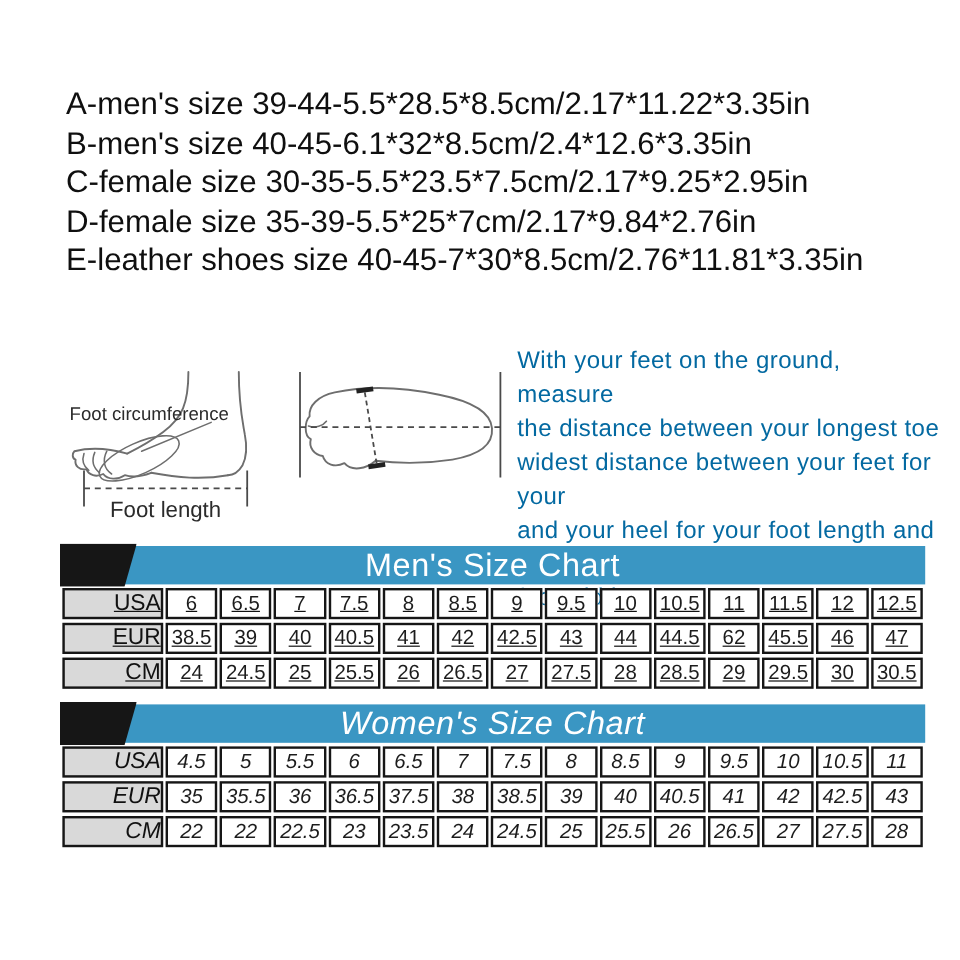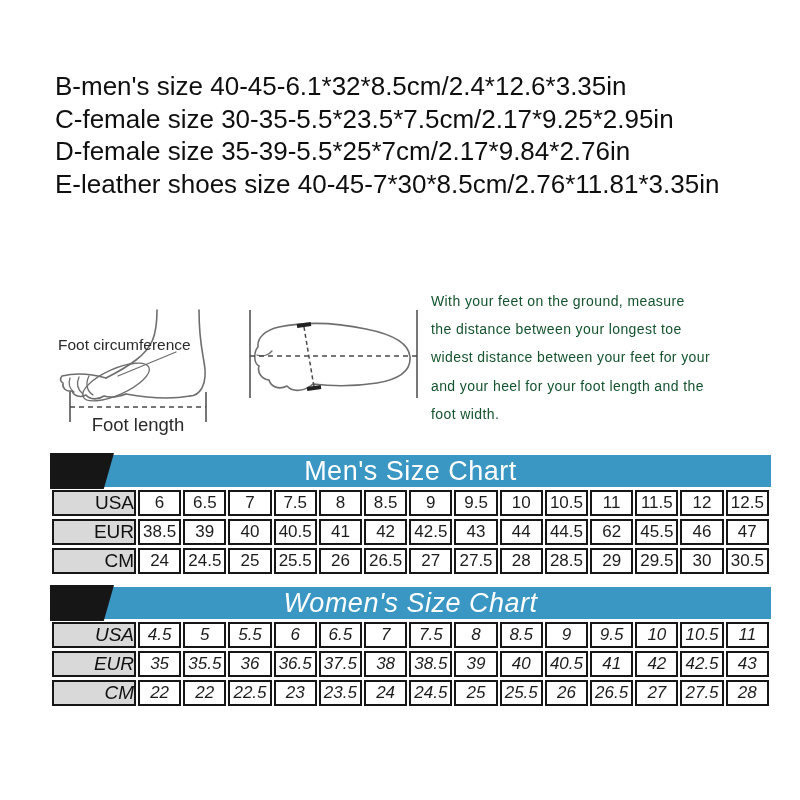--- a/index.html
+++ b/index.html
@@ -23,27 +23,27 @@
   .foot-top  { position: absolute; left: 243px; top: 300px; }
   svg .outline { fill: none; stroke: #6e6e6e; stroke-width: 1.6; stroke-linecap: round; stroke-linejoin: round; }
   svg .thin    { fill: none; stroke: #6e6e6e; stroke-width: 1.3; stroke-linecap: round; }
   svg .measure { fill: none; stroke: #4a4a4a; stroke-width: 1.5; }
   svg .dashed  { stroke-dasharray: 5 4; }
   svg .tick    { stroke: #222; stroke-width: 4; }
   svg text     { fill: #2b2b2b; font-family: "Liberation Sans", sans-serif; }
 
   .instructions {
     position: absolute; left: 431px; top: 287px; width: 355px;
-    font-size: 14px; line-height: 28.2px; letter-spacing: 0.4px;
-    color: #14532d;
+    font-size: 20px; line-height: 28.2px; letter-spacing: 0.4px;
+    color: #0369a1;
   }
 
   
   .chart { position: absolute; left: 50px; width: 721px; }
-  .chart-mens   { top: 455px; }
+  .chart-mens   { top: 455px; text-decoration: underline; }
   .chart-womens { top: 587px; font-style: italic; }
 
   .banner { position: relative; height: 32px; background: var(--banner-blue, #3A96C3); }
   .banner-flag {
     position: absolute; left: 0; top: -2px; width: 64px; height: 36px;
     background: var(--flag-black, #161616);
     clip-path: polygon(0 0, 100% 0, 84% 100%, 0 100%);
   }
   .banner-title {
     position: absolute; inset: 0;
@@ -67,20 +67,21 @@
     border: 2px solid var(--table-border, #161616);
     font-size: 17px; color: #1c1c1c;
     text-align: center; padding: 0;
     overflow: hidden; white-space: nowrap;
   }
 </style>
 </head>
 <body>
 
 <div class="size-info">
+  <div>A-men's size 39-44-5.5*28.5*8.5cm/2.17*11.22*3.35in</div>
   <div>B-men's size 40-45-6.1*32*8.5cm/2.4*12.6*3.35in</div>
   <div>C-female size 30-35-5.5*23.5*7.5cm/2.17*9.25*2.95in</div>
   <div>D-female size 35-39-5.5*25*7cm/2.17*9.84*2.76in</div>
   <div>E-leather shoes size 40-45-7*30*8.5cm/2.76*11.81*3.35in</div>
 </div>
 
 <svg class="foot-side" width="204" height="150" viewBox="0 0 204 150">
 
   <path class="outline" d="M109,22 C109,48 104,60 88,72 C76,81 66,86 58,90"></path>
   <path class="outline" d="M151,22 C151,50 154,62 156,74 C158,84 158,92 154,100 C151,105 147,108 142,108"></path>

